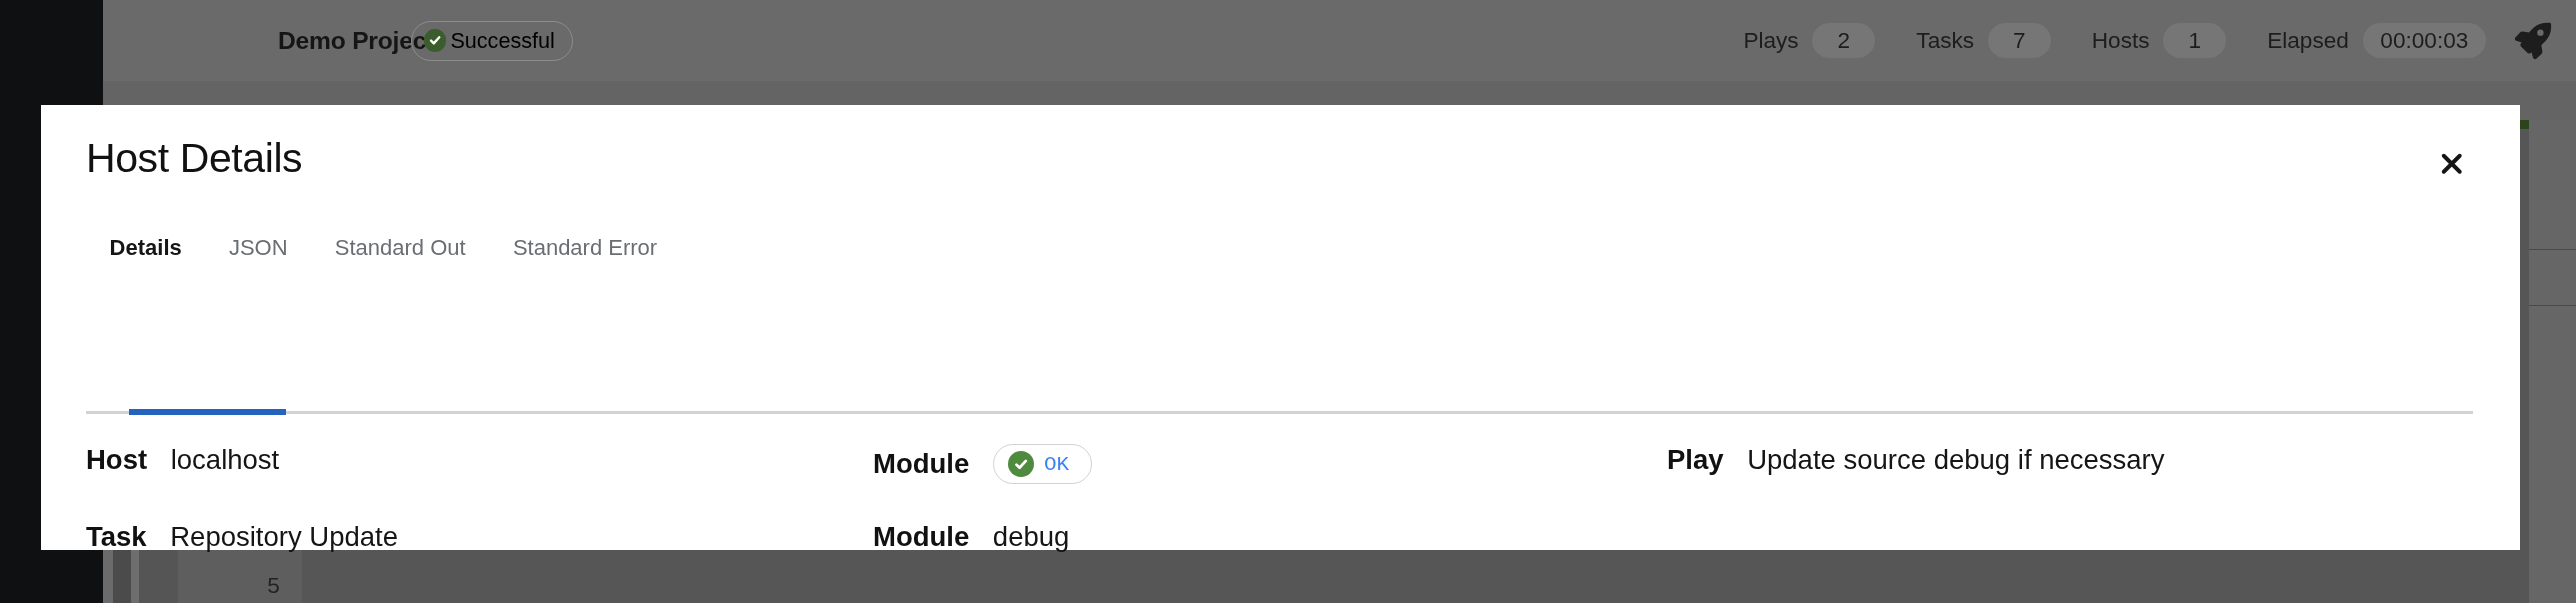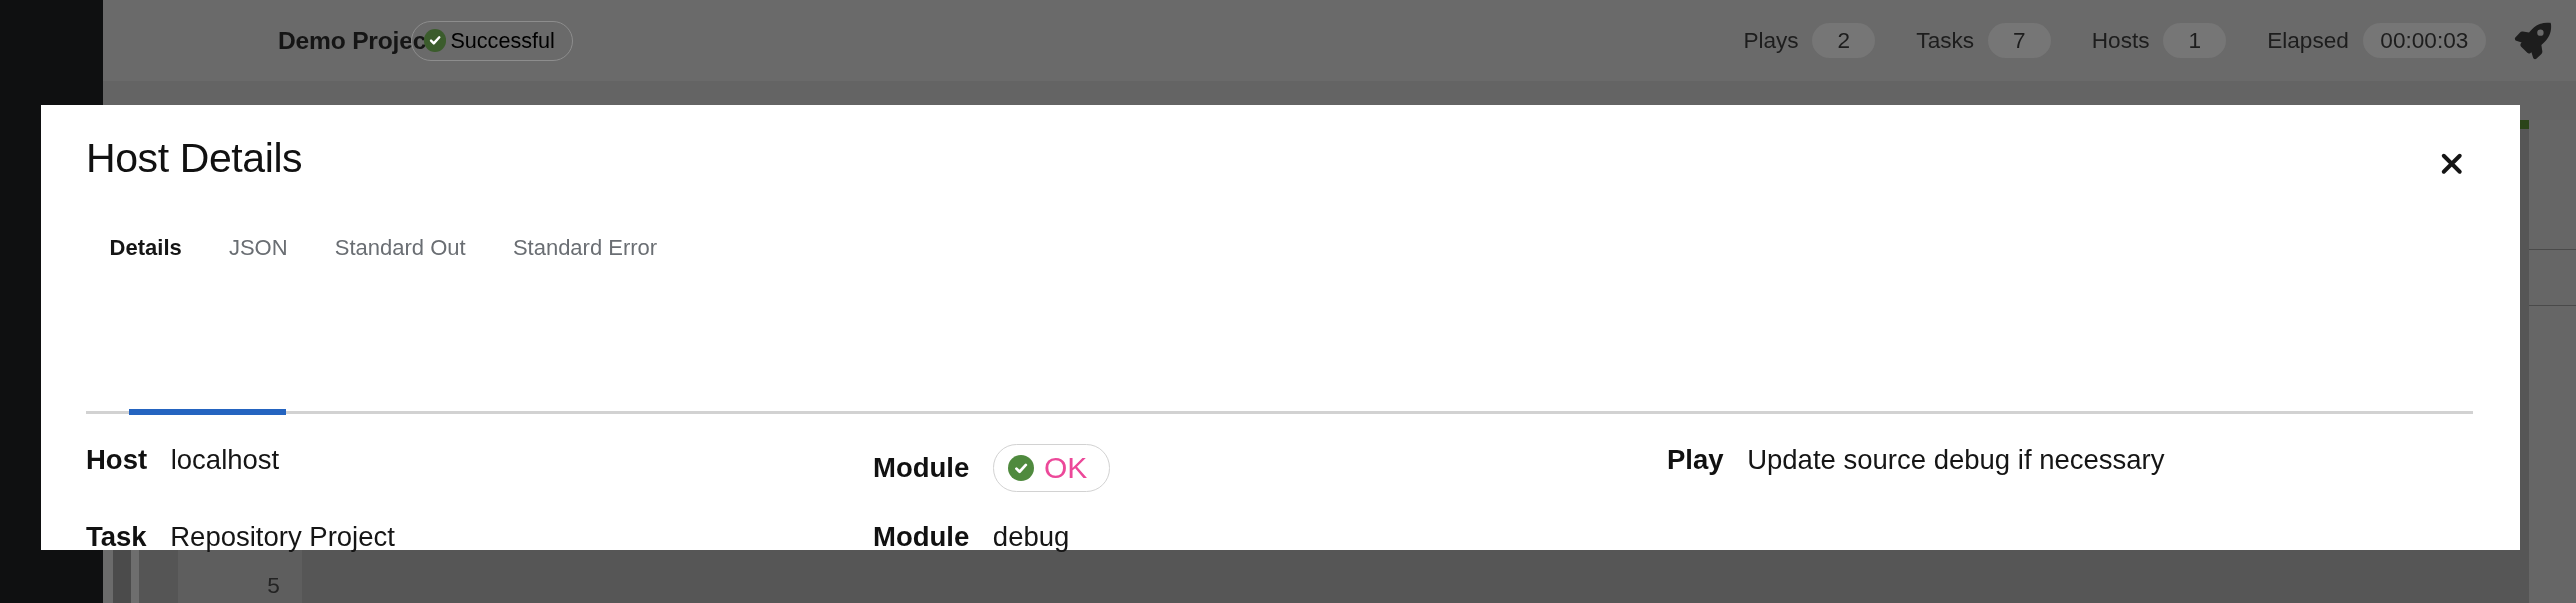--- a/index.html
+++ b/index.html
@@ -299,22 +299,23 @@
   .ok-circle {
     width: 26.5px; height: 26.5px;
     border-radius: 50%;
     background: #4f8a3e;
     display: inline-flex;
     align-items: center;
     justify-content: center;
     flex: none;
   }
   .ok-text {
-    font-size: 30px;
-    color: #ec4899;
+    font-size: 21px;
+    color: #3b82f6;
+    font-family: Liberation Mono, monospace;
   }
 </style>
 </head>
 <body>
 
 <div id="app-bg">
 
   <div class="left-rail"></div>
 
   <div class="bg-band band-a"></div>
@@ -424,21 +425,21 @@
       </div>
       <div class="detail-cell cell-play">
         <span class="dt">Play</span>
         <span class="dd">Update source debug if necessary</span>
       </div>
     </div>
 
     <div class="detail-row">
       <div class="detail-cell cell-host">
         <span class="dt">Task</span>
-        <span class="dd">Repository Project</span>
+        <span class="dd">Repository Update</span>
       </div>
       <div class="detail-cell cell-status">
         <span class="dt">Module</span>
         <span class="dd">debug</span>
       </div>
       <div class="detail-cell cell-play"></div>
     </div>
 
   </div>
 </div>

